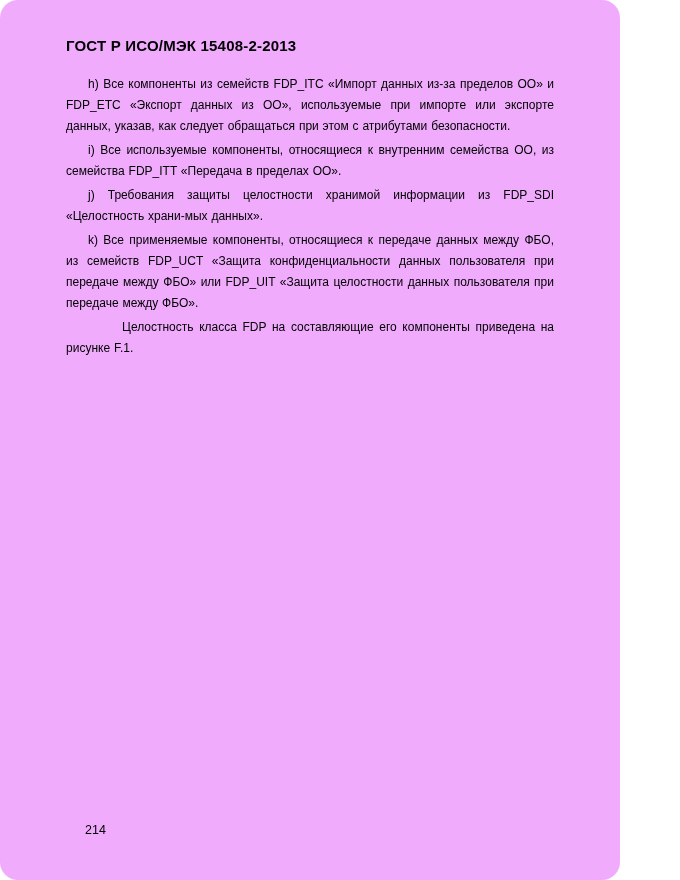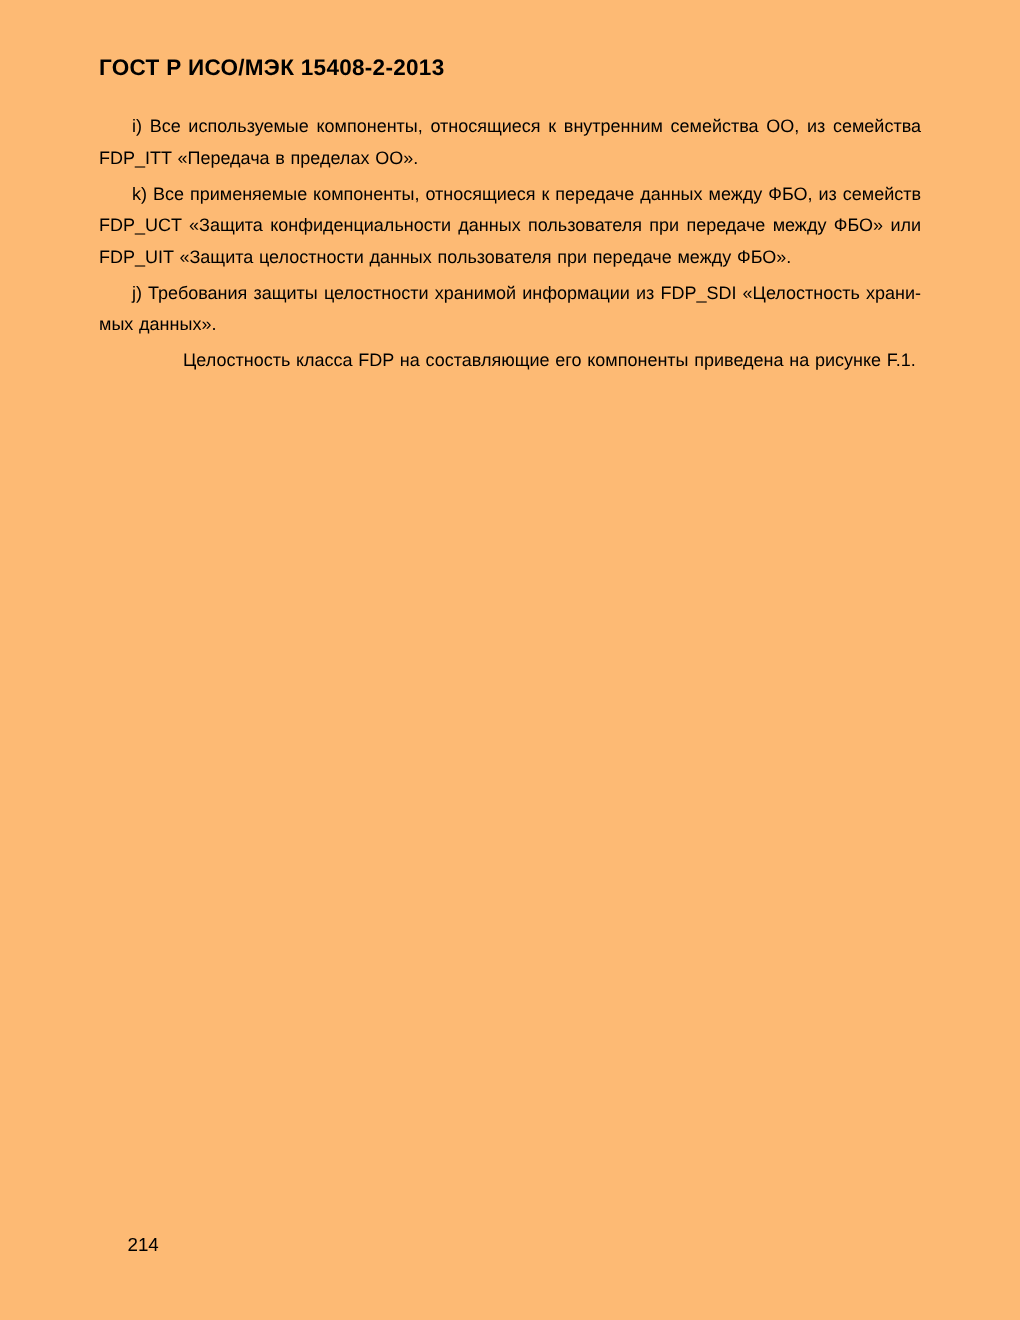--- a/index.html
+++ b/index.html
@@ -10,25 +10,26 @@
   body {
     width: 680px;
     height: 880px;
     font-family: "Liberation Sans", sans-serif;
     color: #000000;
     position: relative;
     overflow: hidden;
   }
   .page {
     position: relative;
-    width: 680px;
+    width: 620px;
     height: 880px;
     box-sizing: border-box;
     padding: 37px 66px 0 66px;
-    background: #fdba74;
+    background: #f0abfc;
+    border-radius: 18px;
   }
   .doc-header {
     font-size: 15px;
     line-height: 17px;
     font-weight: bold;
     margin: 0 0 20px 0;
     letter-spacing: 0.2px;
   }
   .para {
     font-size: 12px;
@@ -52,24 +53,25 @@
     text-align: right;
   }
 </style>
 </head>
 <body>
 
 <div class="page">
 
   <h1 class="doc-header">ГОСТ Р ИСО/МЭК 15408-2-2013</h1>
 
+  <p class="para list-item">h) Все компоненты из семейств FDP_ITC «Импорт данных из-за пределов ОО» и FDP_ETC «Экспорт данных из ОО», используемые при импорте или экспорте данных, указав, как следует обращаться при этом с атрибутами безопасности.</p>
 
   <p class="para list-item">i) Все используемые компоненты, относящиеся к внутренним семейства ОО, из семейства FDP_ITT «Передача в пределах ОО».</p>
 
+  <p class="para list-item">j) Требования защиты целостности хранимой информации из FDP_SDI «Целостность храни-мых данных».</p>
+
   <p class="para list-item">k) Все применяемые компоненты, относящиеся к передаче данных между ФБО, из семейств FDP_UCT «Защита конфиденциальности данных пользователя при передаче между ФБО» или FDP_UIT «Защита целостности данных пользователя при передаче между ФБО».</p>
-
-  <p class="para list-item">j) Требования защиты целостности хранимой информации из FDP_SDI «Целостность храни-мых данных».</p>
 
   <p class="para body-para">Целостность класса FDP на составляющие его компоненты приведена на рисунке F.1.</p>
 
   <div class="page-number">214</div>
 
 </div>
 
 </body></html>

